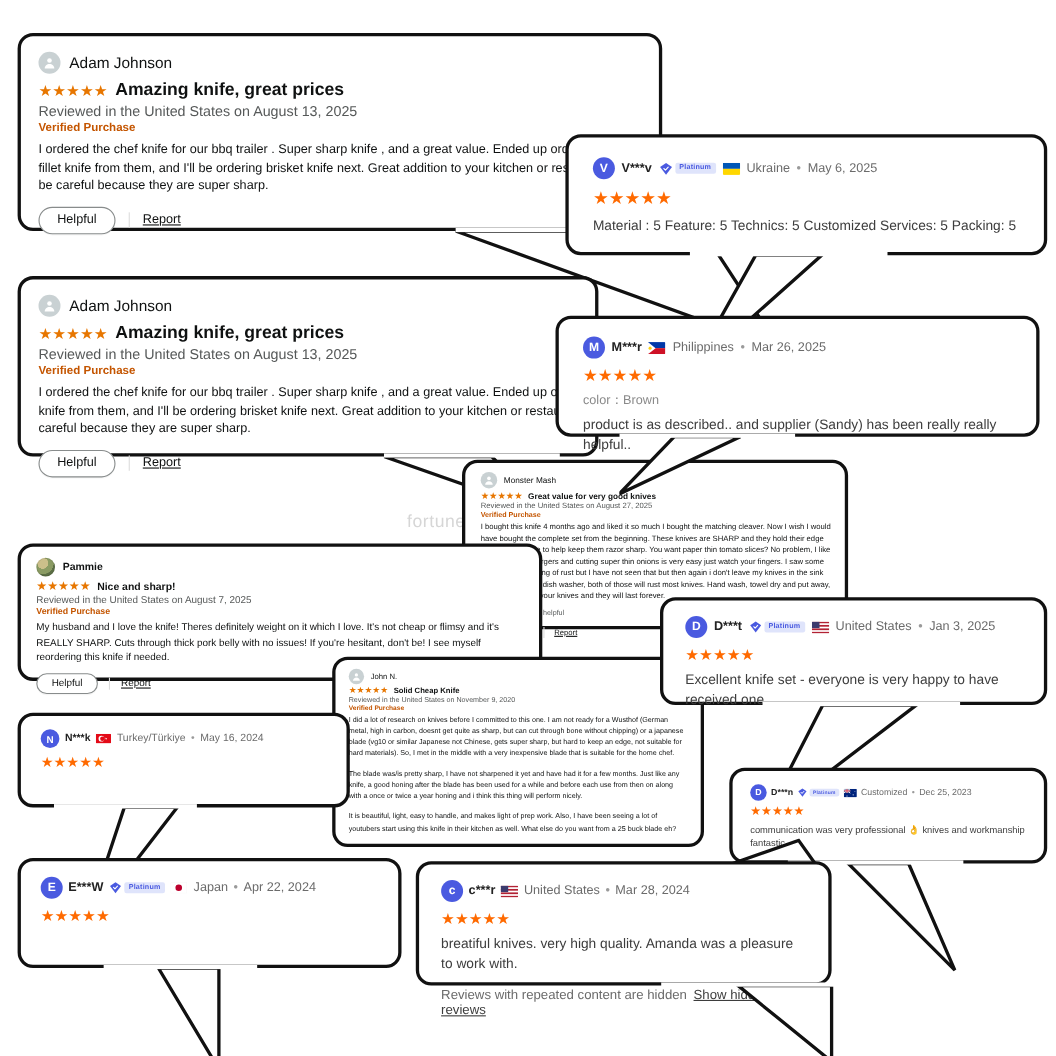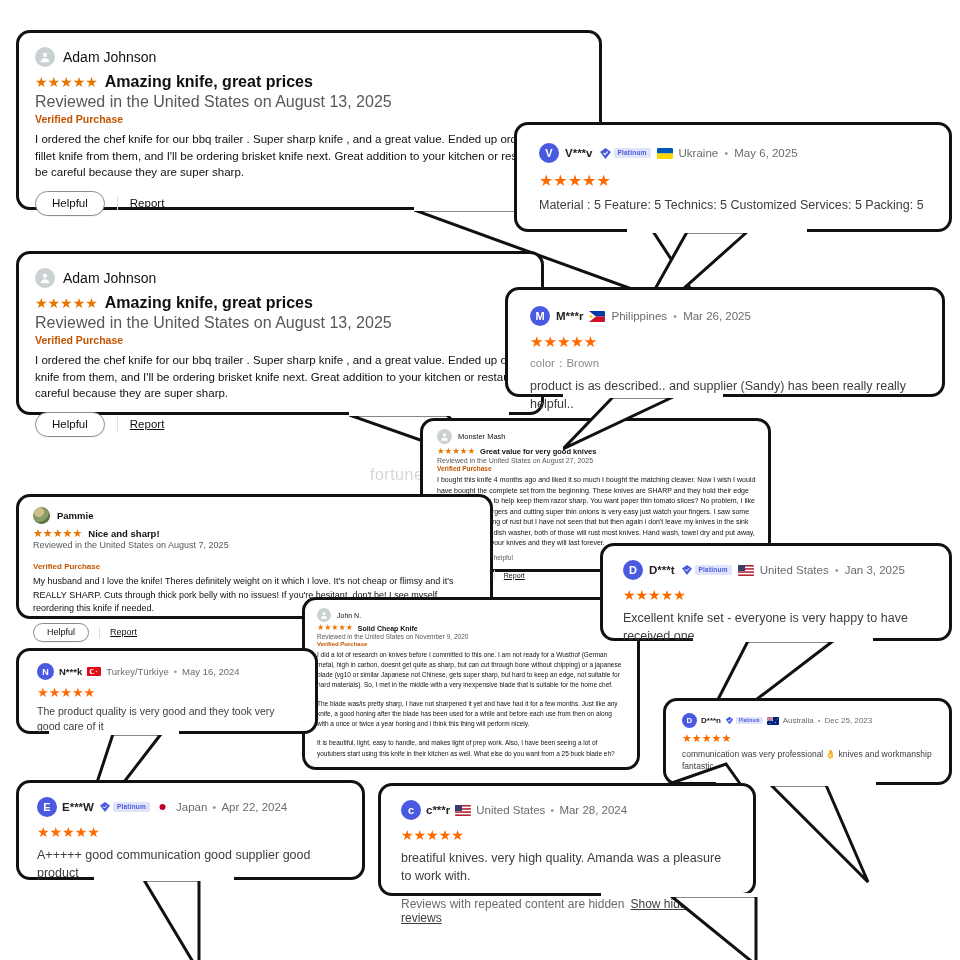--- a/index.html
+++ b/index.html
@@ -42,21 +42,21 @@
   .avatar-ph svg{ display:block; }
   .avatar-photo{
     width:20px;height:20px;border-radius:50%;flex:0 0 auto;
     background:radial-gradient(circle at 35% 30%, #cbbf8a 0 30%, #8a9b63 31% 60%, #5c6f45 61% 100%);
     box-shadow:inset 0 0 0 1px rgba(0,0,0,.08);
   }
   .amz-name{ font-size:14px; color:#0f1111; }
   .amz-titleline{ display:flex; align-items:center; gap:7px; margin-bottom:2px; }
   .stars{ color:#e77600; letter-spacing:0px; line-height:1; white-space:nowrap; }
   .amz-title{ font-weight:bold; font-size:16px; color:#0f1111; }
-  .amz-date{ font-size:16px; color:#565959; margin-bottom:2px; }
+  .amz-date{ font-size:13px; color:#565959; margin-bottom:2px; }
   .amz-verified{ font-size:10.5px; font-weight:bold; color:#c45500; margin-bottom:6px; }
   .amz-body{ font-size:11.5px; line-height:1.45; color:#0f1111; }
   .amz-body p{ margin:0 0 9px 0; }
   .amz-body p:last-child{ margin-bottom:0; }
   .amz-helpcount{ font-size:10.5px; color:#565959; margin-top:8px; }
   .amz-actions{ display:flex; align-items:center; gap:12px; margin-top:10px; }
   .btn-helpful{
     border:1px solid #888c8c; border-radius:16px; background:#fff;
     padding:4px 16px; font-size:11.5px; color:#0f1111; line-height:1.3;
     box-shadow:0 1px 0 rgba(0,0,0,.04);
@@ -261,21 +261,21 @@
   <div class="bubble" style="left:16px; top:494px; width:477px; height:125px; z-index:26;">
     <div class="bubble-inner" style="padding:10px 14px;">
       <div class="amz-head" style="margin-bottom:4px;gap:7px;">
         <span class="avatar-photo" style="width:17px;height:17px;"></span>
         <span class="amz-name" style="font-size:9.5px;font-weight:bold;">Pammie</span>
       </div>
       <div class="amz-titleline" style="gap:6px;margin-bottom:1px;">
         <span class="stars" style="font-size:11px;">★★★★★</span>
         <span class="amz-title" style="font-size:9.5px;">Nice and sharp!</span>
       </div>
-      <div class="amz-date" style="font-size:9px;margin-bottom:12px;">Reviewed in the United States on August 7, 2025</div>
+      <div class="amz-date" style="font-size:9px;margin-bottom:1px;">Reviewed in the United States on August 7, 2025</div>
       <div class="amz-verified" style="font-size:8px;margin-bottom:4px;">Verified Purchase</div>
       <div class="amz-body" style="font-size:9px;line-height:1.5;">
         <p>My husband and I love the knife! Theres definitely weight on it which I love. It's not cheap or flimsy and it's REALLY SHARP. Cuts through thick pork belly with no issues! If you're hesitant, don't be! I see myself reordering this knife if needed.</p>
       </div>
       <div class="amz-actions" style="margin-top:7px;gap:10px;">
         <button class="btn-helpful" style="font-size:9px;padding:3px 13px;">Helpful</button>
         <span class="sep" style="height:11px;"></span>
         <a class="lnk" style="font-size:9px;" href="#">Report</a>
       </div>
     </div>
@@ -356,21 +356,20 @@
               <circle cx="5.2" cy="4.5" r="2.6" fill="#fff"></circle>
               <circle cx="6.1" cy="4.5" r="2.05" fill="#E30A17"></circle>
               <path d="M8.4 4.5 l2 -.7 -1.25 1.7 0 -2 1.25 1.7 z" fill="#fff"></path>
             </svg>
         </span>
         <span class="ali-country" style="font-size:9.5px;">Turkey/Türkiye</span>
         <span class="ali-dot" style="font-size:9.5px;">•</span>
         <span class="ali-date" style="font-size:9.5px;">May 16, 2024</span>
       </div>
       <div class="ali-stars" style="font-size:13px;margin-bottom:5px;">★★★★★</div>
-      <div class="ali-text" style="font-size:10.5px;">The product quality is very good and they took very good care of it</div>
     </div>
     <div class="tail" style="left:30px; top:80px; z-index:35;">
       <svg width="130" height="120" viewBox="0 0 130 120">
         <path d="M112 3 L28 112 L64 3 Z" fill="#fff" stroke="#111" stroke-width="3" stroke-linejoin="miter"></path>
         <rect x="0" y="0" width="130" height="4" fill="#fff"></rect>
       </svg>
     </div>
   </div>
 
   <div class="bubble" style="left:663px; top:698px; width:289px; height:87px; z-index:38;">
@@ -390,21 +389,21 @@
               <rect width="12" height="8" fill="#00247D"></rect>
               <rect width="6" height="4" fill="#012169"></rect>
               <path d="M0 0 L6 4 M6 0 L0 4" stroke="#fff" stroke-width=".9"></path>
               <path d="M3 0 V4 M0 2 H6" stroke="#fff" stroke-width="1.3"></path>
               <path d="M3 0 V4 M0 2 H6" stroke="#C8102E" stroke-width=".7"></path>
               <circle cx="8.6" cy="5.6" r=".5" fill="#fff"></circle>
               <circle cx="10.2" cy="2.4" r=".4" fill="#fff"></circle>
               <circle cx="3" cy="6.6" r=".5" fill="#fff"></circle>
             </svg>
         </span>
-        <span class="ali-country" style="font-size:8px;">Australia</span>
+        <span class="ali-country" style="font-size:8px;">Customized</span>
         <span class="ali-dot" style="font-size:8px;">•</span>
         <span class="ali-date" style="font-size:8px;">Dec 25, 2023</span>
       </div>
       <div class="ali-stars" style="font-size:11px;margin-bottom:4px;">★★★★★</div>
       <div class="ali-text" style="font-size:8.5px;">communication was very professional 👌 knives and workmanship fantastic</div>
     </div>
     <div class="tail" style="left:50px; top:81px; z-index:37;">
       <svg width="160" height="110" viewBox="0 0 160 110">
         <path d="M110 3 L152 100 L55 3 Z" fill="#fff" stroke="#111" stroke-width="3" stroke-linejoin="miter"></path>
         <rect x="0" y="0" width="160" height="4" fill="#fff"></rect>
@@ -428,21 +427,20 @@
           <svg width="15" height="10" viewBox="0 0 15 10">
               <rect width="15" height="10" fill="#fff" stroke="#eee" stroke-width=".5"></rect>
               <circle cx="7.5" cy="5" r="3" fill="#BC002D"></circle>
             </svg>
         </span>
         <span class="ali-country">Japan</span>
         <span class="ali-dot">•</span>
         <span class="ali-date">Apr 22, 2024</span>
       </div>
       <div class="ali-stars" style="font-size:14px;">★★★★★</div>
-      <div class="ali-text">A+++++ good communication good supplier good product</div>
     </div>
     <div class="tail" style="left:75px; top:94px; z-index:39;">
       <svg width="140" height="110" viewBox="0 0 140 110">
         <path d="M50 3 L105 95 L105 3 Z" fill="#fff" stroke="#111" stroke-width="3" stroke-linejoin="miter"></path>
         <rect x="0" y="0" width="140" height="4" fill="#fff"></rect>
       </svg>
     </div>
   </div>
 
   <div class="bubble" style="left:378px; top:783px; width:378px; height:113px; z-index:42;">

